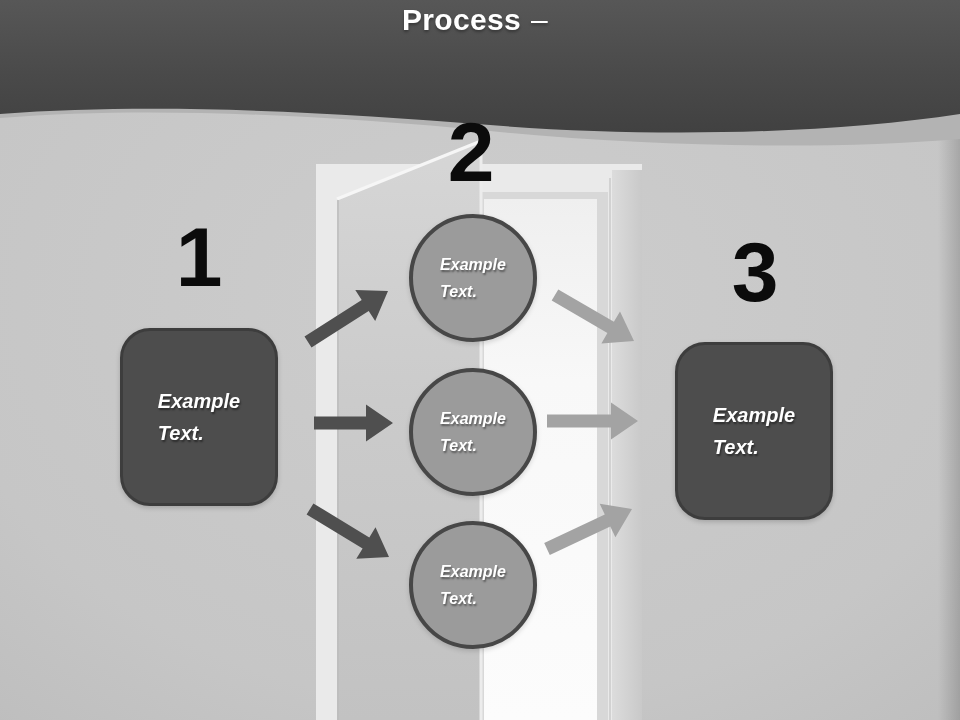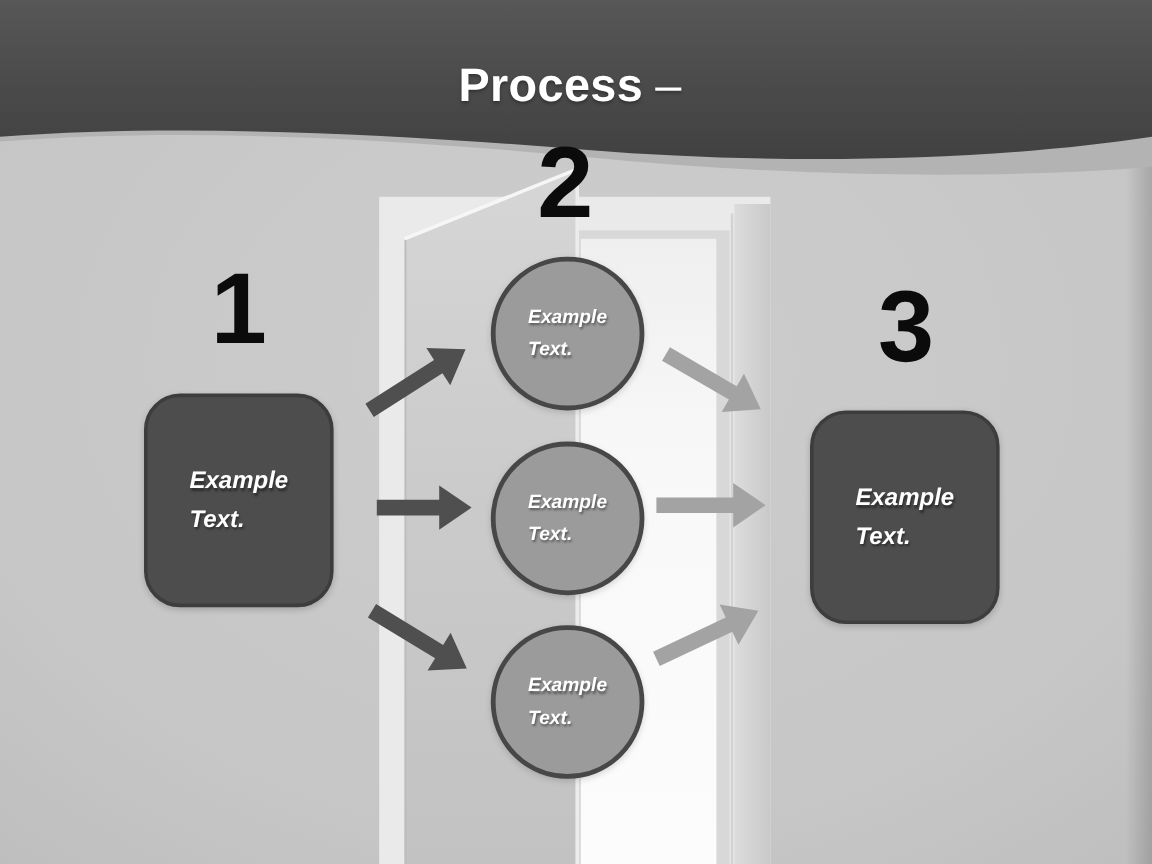--- a/index.html
+++ b/index.html
@@ -8,22 +8,22 @@
     font-family:"Liberation Sans","DejaVu Sans",sans-serif;
     background:#c6c6c6;
   }
   .slide{position:relative;width:960px;height:720px;overflow:hidden;}
   svg.layer{position:absolute;left:0;top:0;width:960px;height:720px;}
 
   
   .title-wrap{
     position:absolute;top:0;left:0;width:960px;height:110px;
     display:flex;align-items:flex-start;justify-content:center;
-    padding-top:52px;box-sizing:border-box;
-    color:#ffffff;font-size:39px;line-height:40px;
+    box-sizing:border-box;
+    color:#ffffff;font-size:30px;line-height:40px;
     text-shadow:0 2px 3px rgba(0,0,0,0.35);
     letter-spacing:0.3px;white-space:pre;
   }
   .title-emphasis{font-weight:bold;}
   .title-separator{margin:0 10px;font-weight:400;}
   .title-rest{font-weight:400;}
 
   
   .step-number{
     position:absolute;width:120px;text-align:center;

